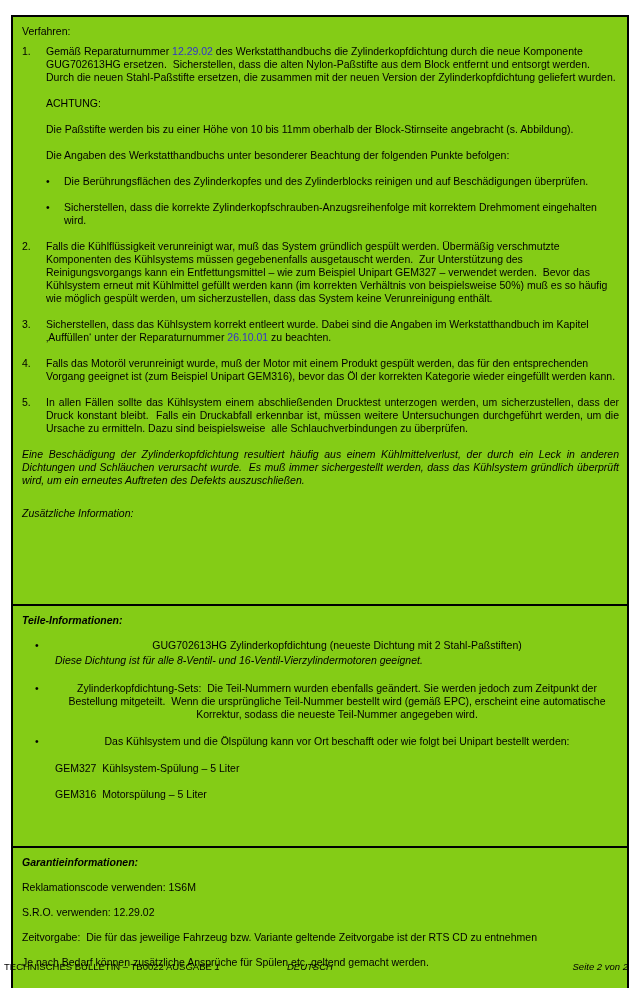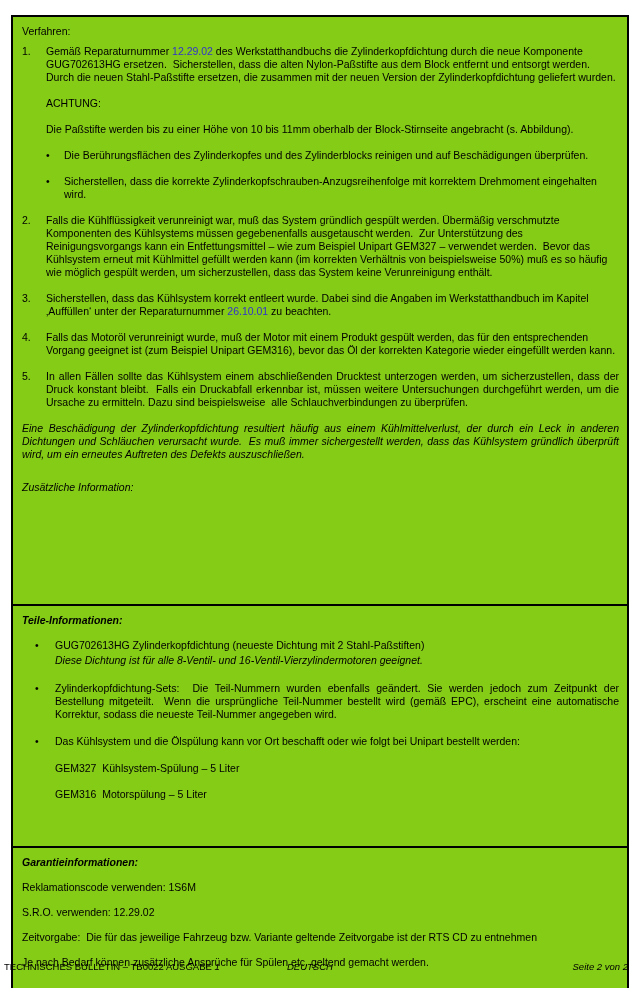--- a/index.html
+++ b/index.html
@@ -30,21 +30,21 @@
   .step { display: flex; margin: 0; }
   .step > .num { flex: 0 0 24px; }
   .step > .body { flex: 1; min-width: 0; }
   .b { display: flex; margin: 0 0 13px 0; }
   .b > .m { flex: 0 0 18px; }
   .b > .t { flex: 1; min-width: 0; }
   .add-head { margin: 20px 0 10px 0; }
   .box2 .h2 { margin-bottom: 12px; }
   .pb { display: flex; margin: 0 0 14px 13px; }
   .pb > .m { flex: 0 0 20px; }
-  .pb > .t { flex: 1; min-width: 0; }
+  .pb > .t { flex: 1; min-width: 0; text-align: center; }
   .pb-tight { margin-bottom: 2px; }
   .note { margin: 0 0 15px 33px; }
   .gem { margin: 0 0 13px 33px; }
   .box3 p { margin-bottom: 12px; }
   .box3 .h3 { margin-bottom: 12px; }
   .footer { position: absolute; left: 0; top: 961px; width: 644px; height: 14px; font-size: 9.5px; line-height: 12px; }
   .f-left { position: absolute; left: 4px; white-space: nowrap; }
   .f-mid { position: absolute; left: 287px; white-space: nowrap; }
   .f-right { position: absolute; right: 16px; white-space: nowrap; }
 </style>
@@ -55,20 +55,21 @@
 
   <section class="box box1">
     <p class="h">Verfahren:</p>
 
     <div class="step">
       <span class="num">1.</span>
       <div class="body">
         <p class="pre"><span>Gemäß Reparaturnummer </span><span class="link">12.29.02</span><span> des Werkstatthandbuchs die Zylinderkopfdichtung durch die neue Komponente GUG702613HG ersetzen.  Sicherstellen, dass die alten Nylon-Paßstifte aus dem Block entfernt und entsorgt werden.  Durch die neuen Stahl-Paßstifte ersetzen, die zusammen mit der neuen Version der Zylinderkopfdichtung geliefert wurden.</span></p>
         <p>ACHTUNG:</p>
         <p class="pre">Die Paßstifte werden bis zu einer Höhe von 10 bis 11mm oberhalb der Block-Stirnseite angebracht (s. Abbildung).</p>
+        <p class="pre">Die Angaben des Werkstatthandbuchs unter besonderer Beachtung der folgenden Punkte befolgen:</p>
         <div class="b">
           <span class="m">•</span>
           <span class="t pre">Die Berührungsflächen des Zylinderkopfes und des Zylinderblocks reinigen und auf Beschädigungen überprüfen.</span>
         </div>
         <div class="b">
           <span class="m">•</span>
           <span class="t pre">Sicherstellen, dass die korrekte Zylinderkopfschrauben-Anzugsreihenfolge mit korrektem Drehmoment eingehalten wird.</span>
         </div>
       </div>
     </div>

